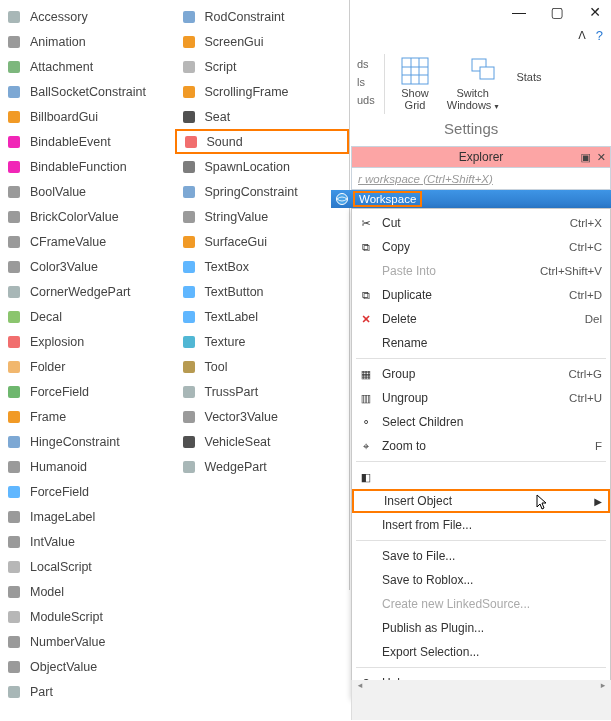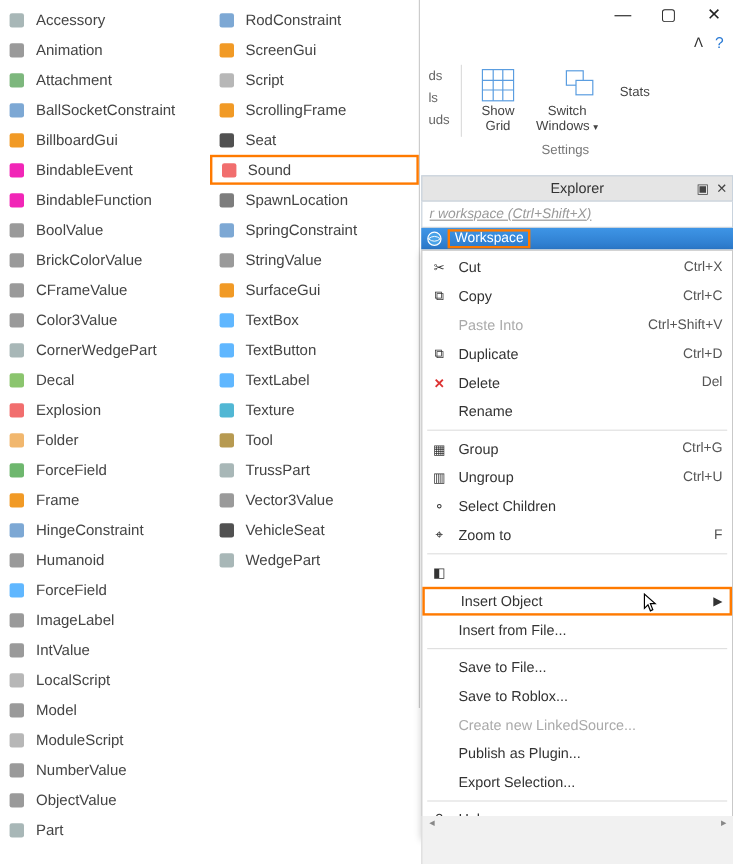--- a/index.html
+++ b/index.html
@@ -15,27 +15,27 @@
 .top-right { position: absolute; right: 0; top: 0; width: 260px; height: 140px; background: #fff; }
 .title-btns { position: absolute; right: 6px; top: 4px; display:flex; gap:18px; align-items:center; }
 .title-btn { width: 20px; text-align:center; cursor:pointer; color:#222; font-size:14px; }
 .caret-help { position:absolute; right:8px; top:28px; display:flex; gap:10px; align-items:center; }
 .ribbon { position:absolute; left:0; top:50px; width:100%; display:flex; gap:6px; align-items:flex-start; padding:4px 6px; }
 .ribbon-group { display:flex; flex-direction:column; align-items:center; font-size:11px; color:#555; }
 .ribbon-btn { display:flex; flex-direction:column; align-items:flex-end; padding:2px 6px; border:1px solid transparent; cursor:pointer; }
 .ribbon-icon { width:28px; height:28px; display:inline-block; }
 .ribbon-label { font-size:11px; color:#444; text-align:center; line-height:12px; margin-top:2px; }
 .ribbon-sep { width:1px; height:60px; background:#ddd; margin:0 3px; }
-.section-caption { font-size:11px; color:#777; margin-top:4px; }
+.section-caption { font-size:15px; color:#777; margin-top:4px; }
 .small-text-col { display:flex; flex-direction:column; font-size:11px; color:#666; gap:6px; padding-top:4px; }
 
-.explorer-bar { position:absolute; right:0; top:146px; width:260px; height:22px; background:#e5e5e5; border:1px solid #c9d3dd; display:flex; align-items:center; justify-content:center; font-size:12px; color:#333; }
+.explorer-bar { position:absolute; right:0; top:146px; width:260px; height:22px; background:#fca5a5; border:1px solid #c9d3dd; display:flex; align-items:center; justify-content:center; font-size:12px; color:#333; }
 .explorer-bar .bar-btns { position:absolute; right:4px; display:flex; gap:6px; font-size:11px; color:#444; }
 .filter-box { position:absolute; right:0; top:168px; width:260px; height:22px; border:1px solid #c9d3dd; border-top:none; display:flex; align-items:center; padding:0 6px; font-size:11.5px; color:#999; font-style:italic;text-decoration:underline; }
-.workspace-row { position:absolute; right:0; top:190px; width:260px; height:18px; background:linear-gradient(#3e95e6,#2b78c9); display:flex; align-items:center; padding-left:4px; }
+.workspace-row { position:absolute; right:0; top:190px; width:280px; height:18px; background:linear-gradient(#3e95e6,#2b78c9); display:flex; align-items:center; padding-left:4px; }
 .ws-icon { width:14px;height:14px; margin-right:4px; }
 .ws-label { color:#fff; font-size:11.5px; border:2px solid #ff7a00; padding:0 4px; }
 
 .context-menu { position:absolute; right:0; top:208px; width:260px; background:#fff; border:1px solid #c9c9c9; box-shadow:0 2px 6px rgba(0,0,0,.2); padding:2px 0; }
 .cm-item { display:flex; align-items:center; height:24px; padding:0 8px 0 4px; cursor:pointer; position:relative; }
 .cm-item.disabled { color:#aaa; cursor:default; }
 .cm-icon { width:20px; height:16px; margin-right:6px; display:inline-flex; align-items:center; justify-content:center; font-size:11px; }
 .cm-label { flex:1; font-size:12px; color:#333; }
 .cm-item.disabled .cm-label { color:#aaa; }
 .cm-shortcut { font-size:11.5px; color:#555; }

